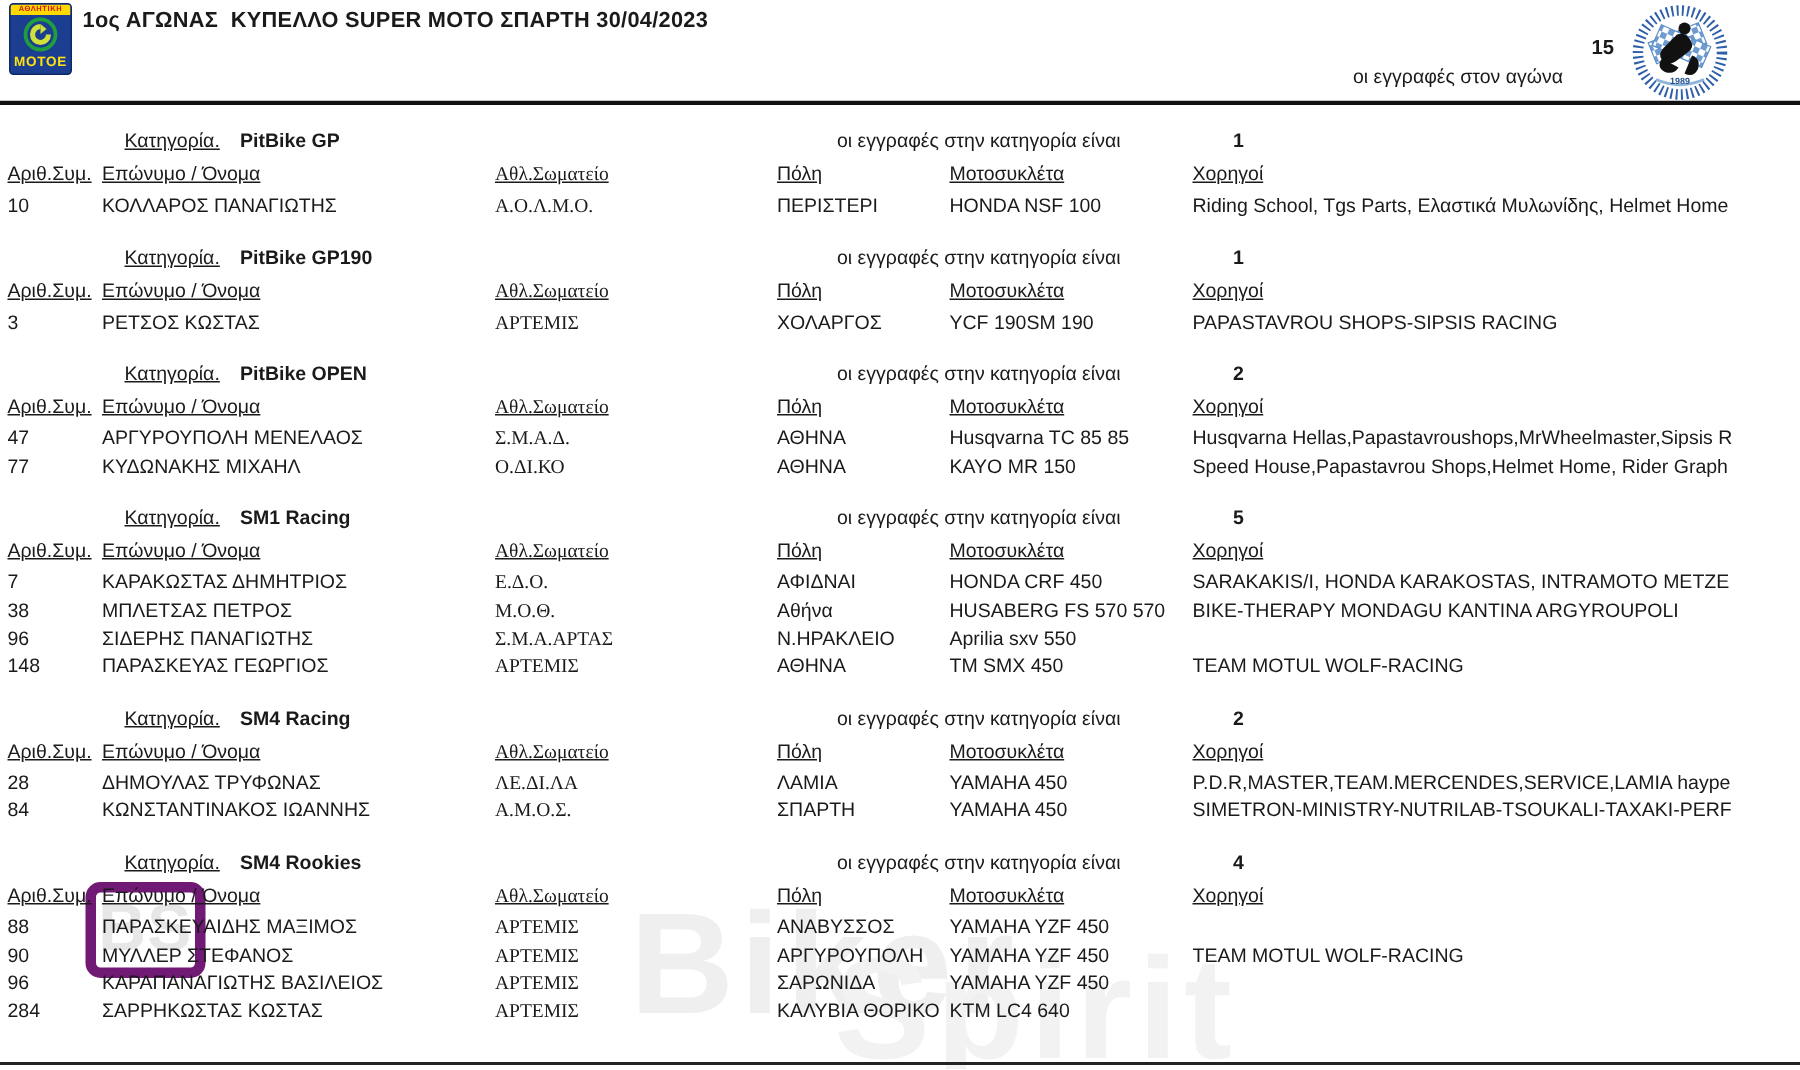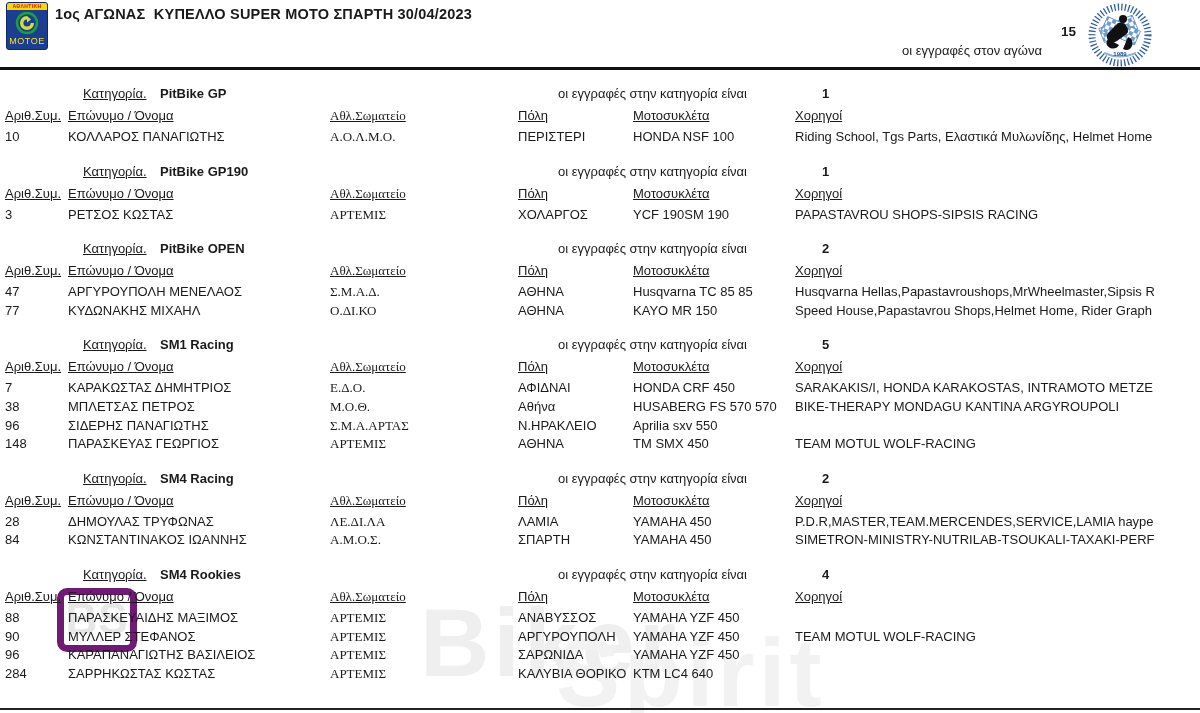--- a/index.html
+++ b/index.html
@@ -5,21 +5,21 @@
   html,body{margin:0;padding:0;background:#fff;}
   .page{
     position:relative;width:1200px;height:713px;overflow:hidden;background:#fff;
     font-family:"Liberation Sans", sans-serif;color:#1a1a1a;
   }
   
   .hdr{position:absolute;left:0;top:0;width:1200px;height:67px;background:#fff;}
   .fed-logo{position:absolute;left:6px;top:2px;width:40px;height:46px;background:#1c3e90;border:1px solid #0d2a66;border-radius:3px;overflow:hidden;text-align:center;}
   .fed-top{background:#ffd800;color:#d01818;font-size:5px;font-weight:bold;line-height:7px;letter-spacing:.4px;}
   .fed-emblem{height:26px;display:flex;align-items:center;justify-content:center;}
-  .fed-bottom{color:#ffe011;font-size:9px;font-weight:normal;line-height:10px;letter-spacing:.5px;}
+  .fed-bottom{color:#ffe011;font-size:9px;font-weight:bold;line-height:10px;letter-spacing:.5px;}
   .page-title{position:absolute;left:55px;top:6px;font-size:14.5px;font-weight:bold;letter-spacing:.2px;white-space:pre;}
   .race-entries{position:absolute;left:902px;top:43px;font-size:13px;white-space:nowrap;}
   .race-count{position:absolute;left:1061px;top:24px;font-size:13.5px;font-weight:bold;}
   .club-logo{position:absolute;left:1088px;top:3px;width:64px;height:64px;}
   .hr-thick{position:absolute;left:0;top:67px;width:1200px;height:3px;background:#111;}
   .hr-bottom{position:absolute;left:0;top:708px;width:1200px;height:2px;background:#222;}
   
   #sections{position:absolute;left:0;top:86px;width:1200px;}
   section{display:block;margin:0 0 16px 0;}
   .cat-line{position:relative;height:22px;font-size:13px;}

